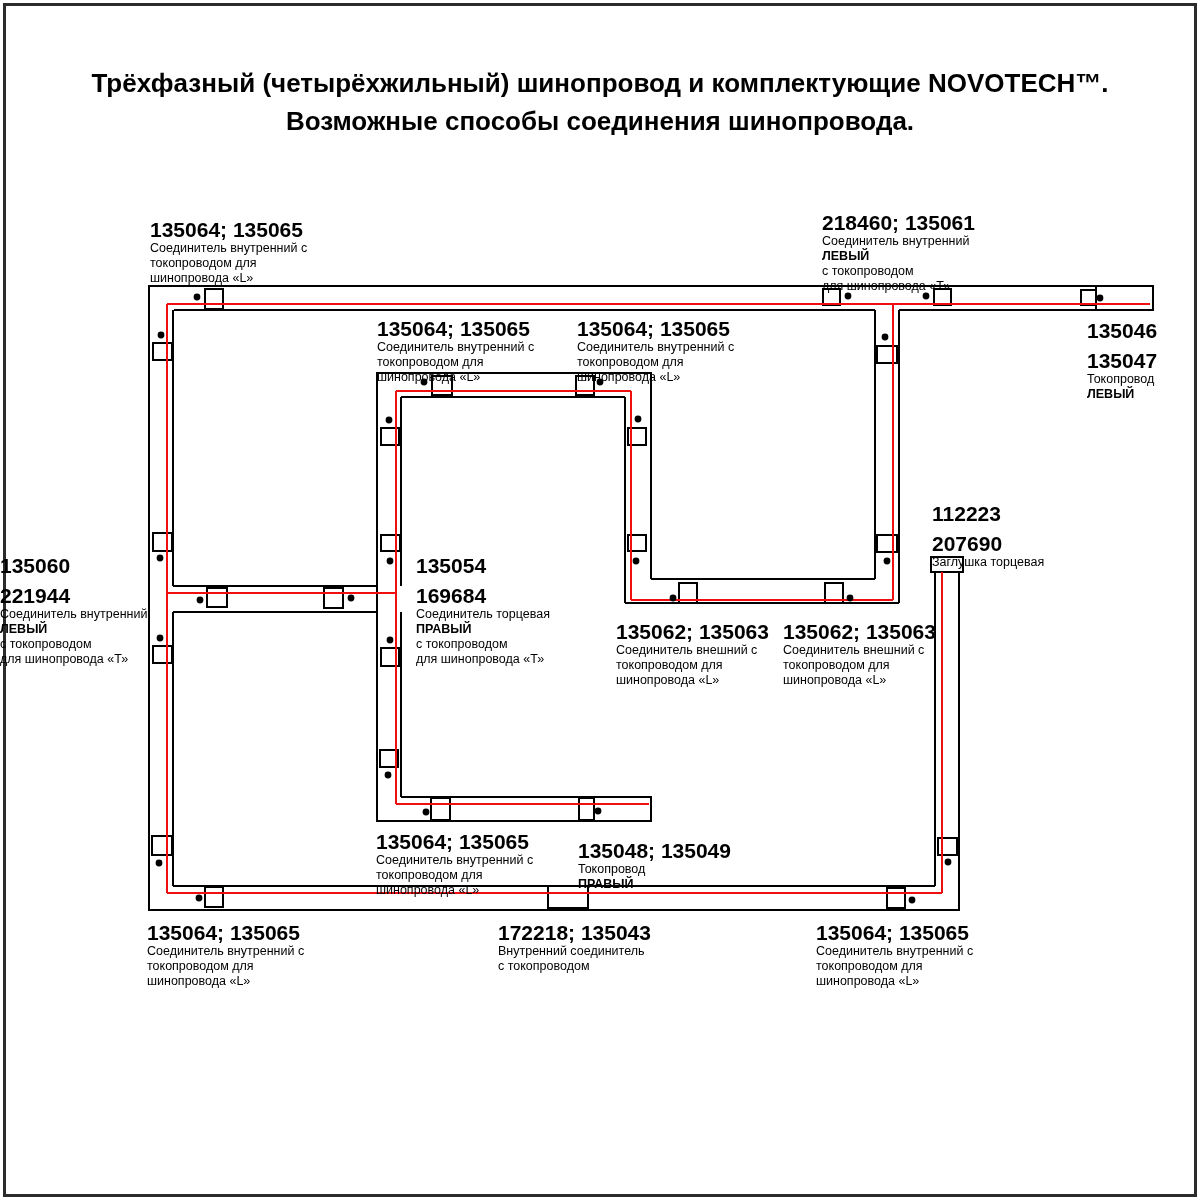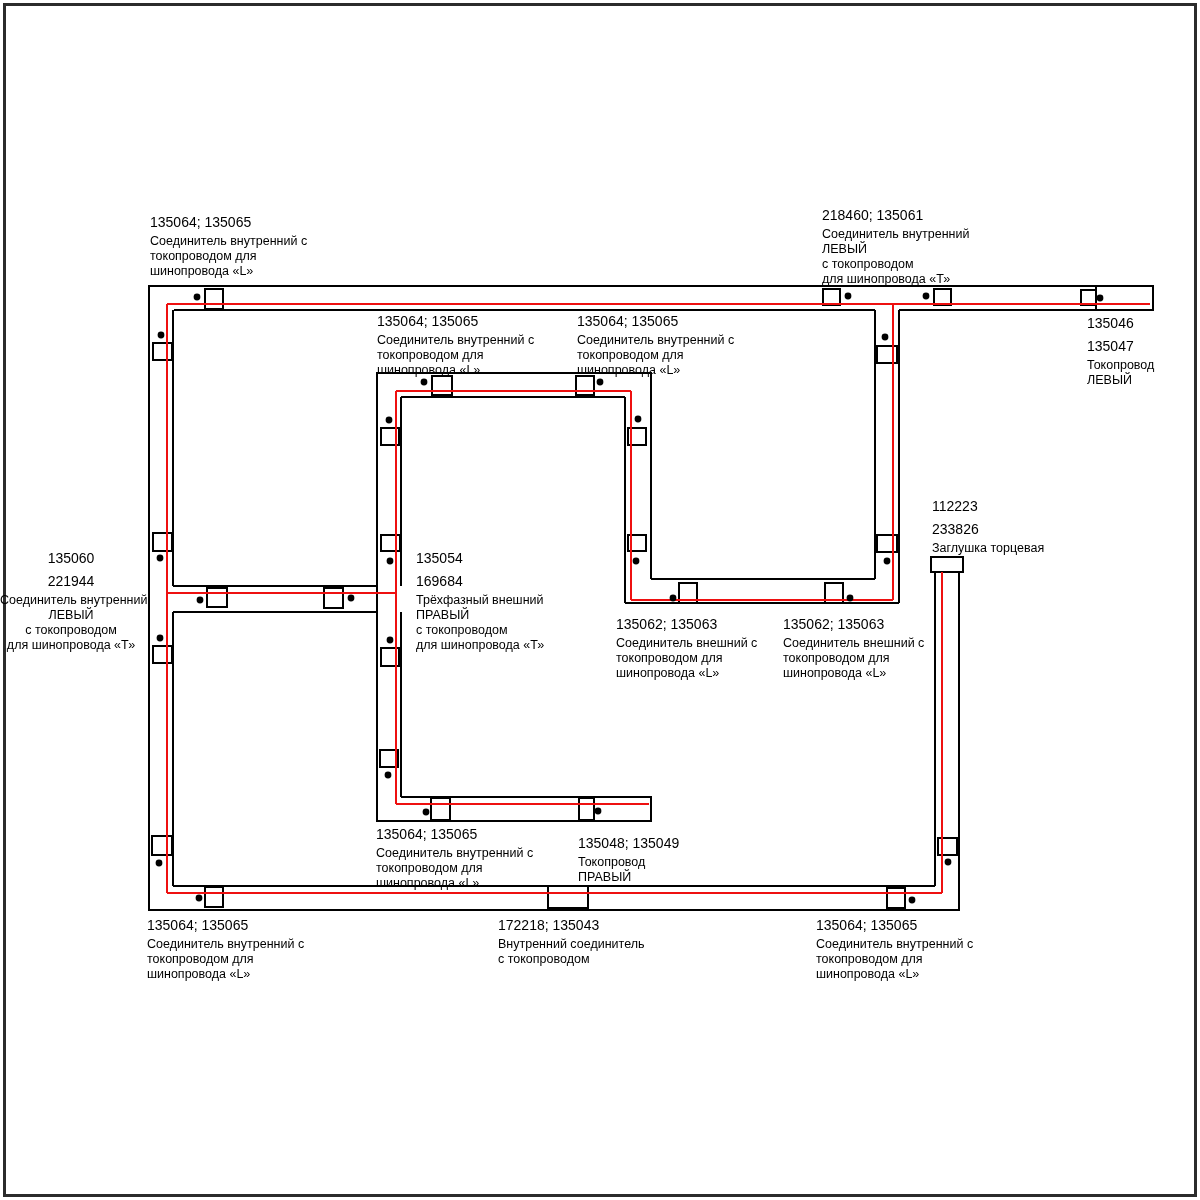--- a/index.html
+++ b/index.html
@@ -11,31 +11,35 @@
   .page-frame{
     position:absolute;left:3px;top:3px;right:3px;bottom:3px;
     border:3px solid #2b2b2b;pointer-events:none;
   }
   .title{
     position:absolute;left:0;top:64px;width:1200px;text-align:center;
     font-weight:bold;font-size:26px;line-height:38px;
   }
   .diagram-svg{position:absolute;left:0;top:0;}
   .label{position:absolute;white-space:nowrap;}
-  .label .code{font-weight:normal;font-size:14px;line-height:23px;}
+  .label .code{font-weight:bold;font-size:21px;line-height:23px;margin-top:7px;}
   .label .desc{font-size:12.5px;line-height:15px;}
-  .label .b{font-weight:normal;}
-  .ra{text-align:center;}
+  .label .b{font-weight:bold;}
+  .ra{text-align:left;}
 </style>
 </head>
 <body>
 
 <div class="page">
   <div class="page-frame"></div>
 
+  <div class="title">
+    <div>Трёхфазный (четырёхжильный) шинопровод и комплектующие NOVOTECH™.</div>
+    <div>Возможные способы соединения шинопровода.</div>
+  </div>
 
   <svg class="diagram-svg" width="1200" height="1200" viewBox="0 0 1200 1200">
 
     <g fill="#ffffff" stroke="none">
       <rect x="149" y="286" width="1005" height="24"></rect>
       <rect x="149" y="286" width="24" height="625"></rect>
       <rect x="149" y="886" width="811" height="24"></rect>
       <rect x="935" y="558" width="24" height="352"></rect>
       <rect x="875" y="310" width="24" height="294"></rect>
       <rect x="651" y="579" width="248" height="24"></rect>
@@ -193,21 +197,21 @@
     <div class="code">221944</div>
     <div class="desc">Соединитель внутренний</div>
     <div class="desc b">ЛЕВЫЙ</div>
     <div class="desc">с токопроводом</div>
     <div class="desc">для шинопровода «Т»</div>
   </div>
 
   <div class="label" style="left:416px;top:547px">
     <div class="code">135054</div>
     <div class="code">169684</div>
-    <div class="desc">Трёхфазный внешний</div>
+    <div class="desc">Соединитель торцевая</div>
     <div class="desc b">ПРАВЫЙ</div>
     <div class="desc">с токопроводом</div>
     <div class="desc">для шинопровода «Т»</div>
   </div>
 
   <div class="label" style="left:616px;top:613px">
     <div class="code">135062; 135063</div>
     <div class="desc">Соединитель внешний с</div>
     <div class="desc">токопроводом для</div>
     <div class="desc">шинопровода «L»</div>
@@ -215,21 +219,21 @@
 
   <div class="label" style="left:783px;top:613px">
     <div class="code">135062; 135063</div>
     <div class="desc">Соединитель внешний с</div>
     <div class="desc">токопроводом для</div>
     <div class="desc">шинопровода «L»</div>
   </div>
 
   <div class="label" style="left:932px;top:495px">
     <div class="code">112223</div>
-    <div class="code">233826</div>
+    <div class="code">207690</div>
     <div class="desc">Заглушка торцевая</div>
   </div>
 
   <div class="label" style="left:376px;top:823px">
     <div class="code">135064; 135065</div>
     <div class="desc">Соединитель внутренний с</div>
     <div class="desc">токопроводом для</div>
     <div class="desc">шинопровода «L»</div>
   </div>
 

